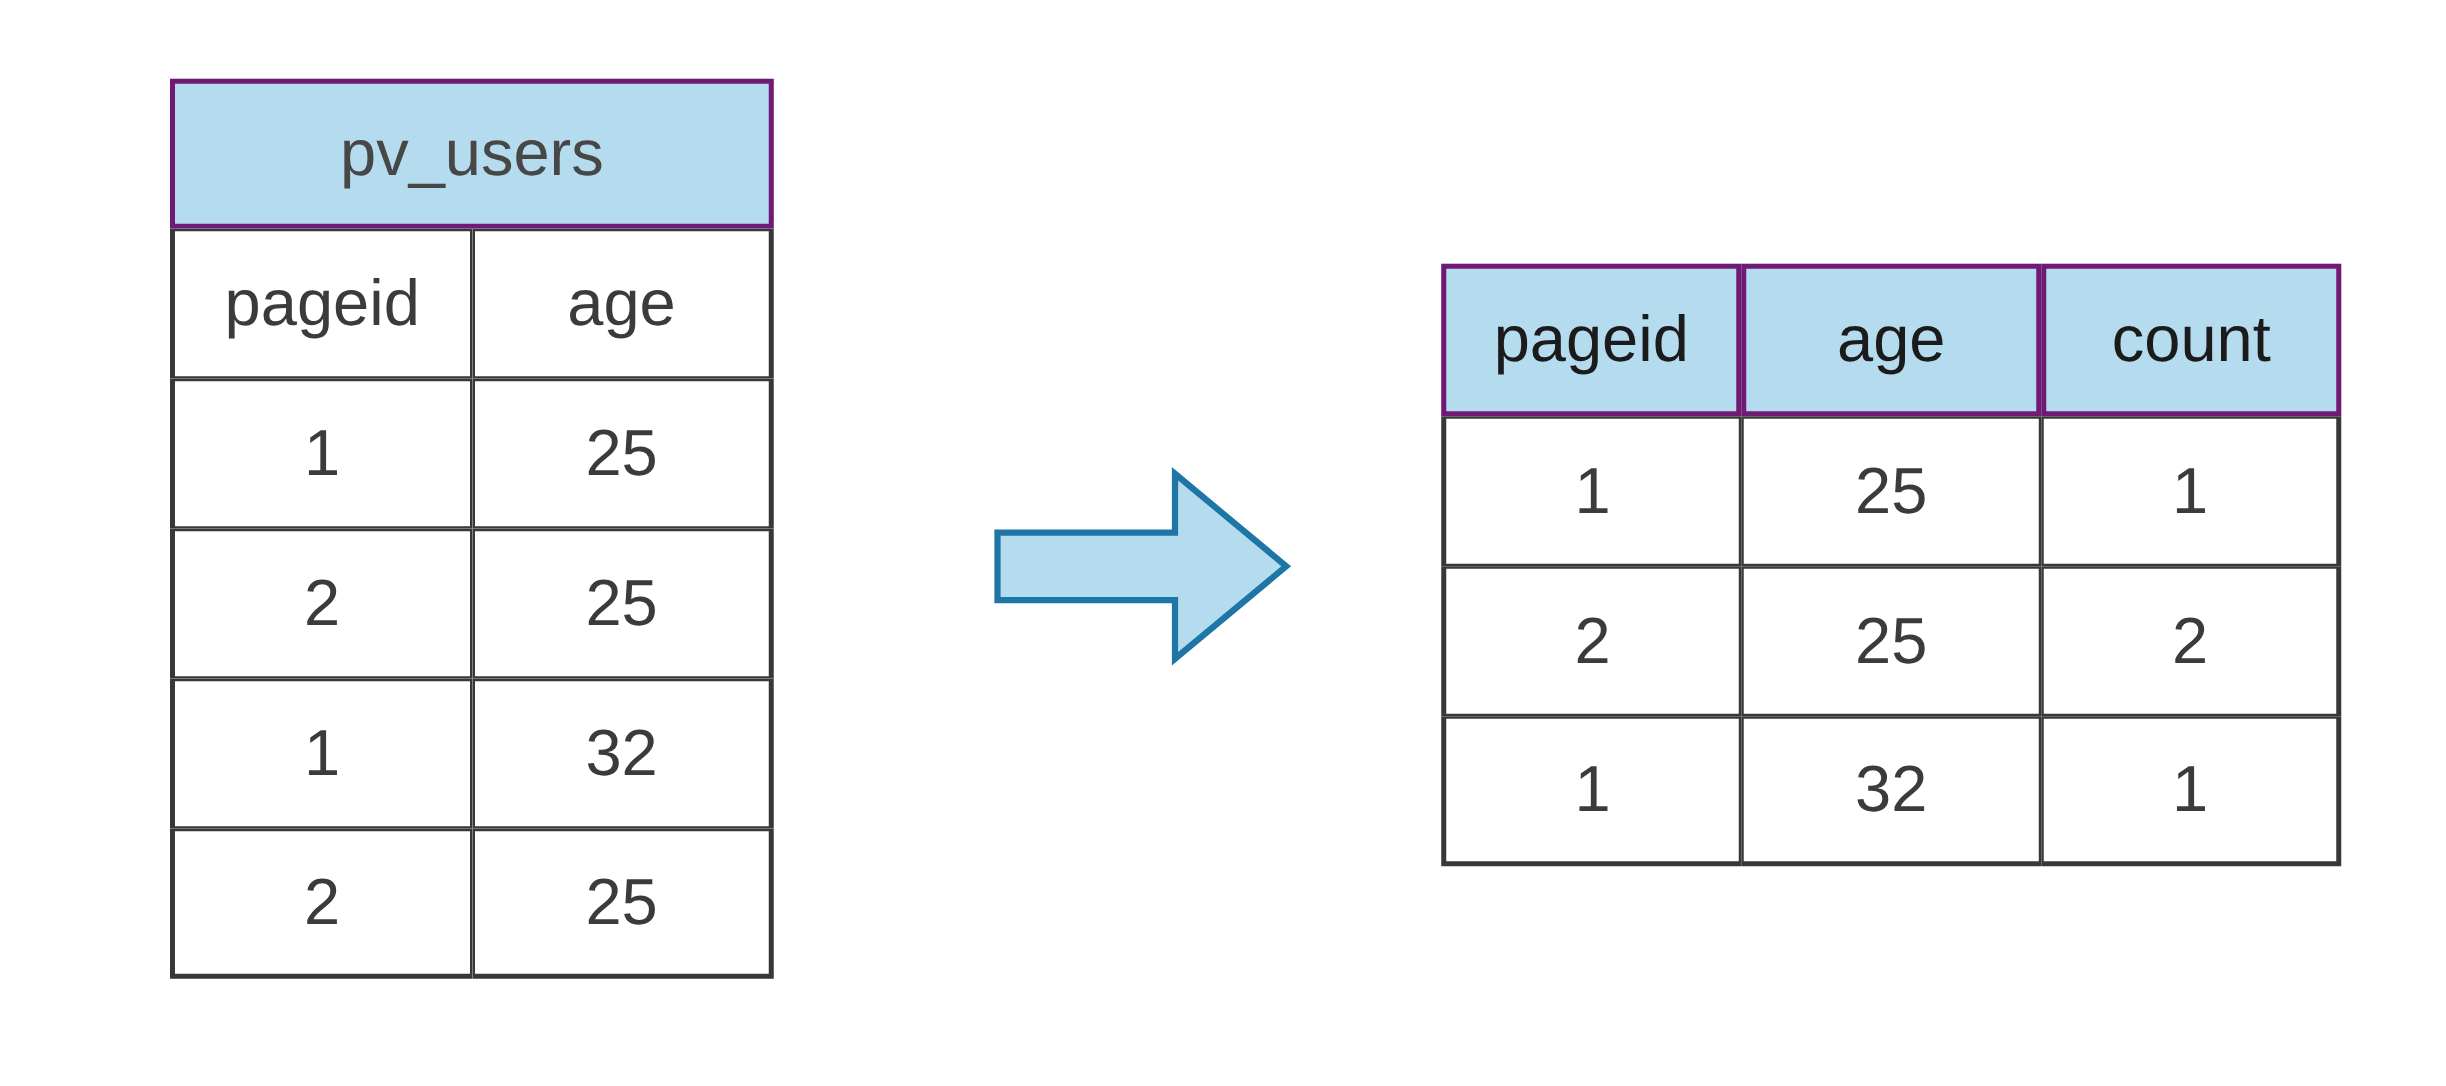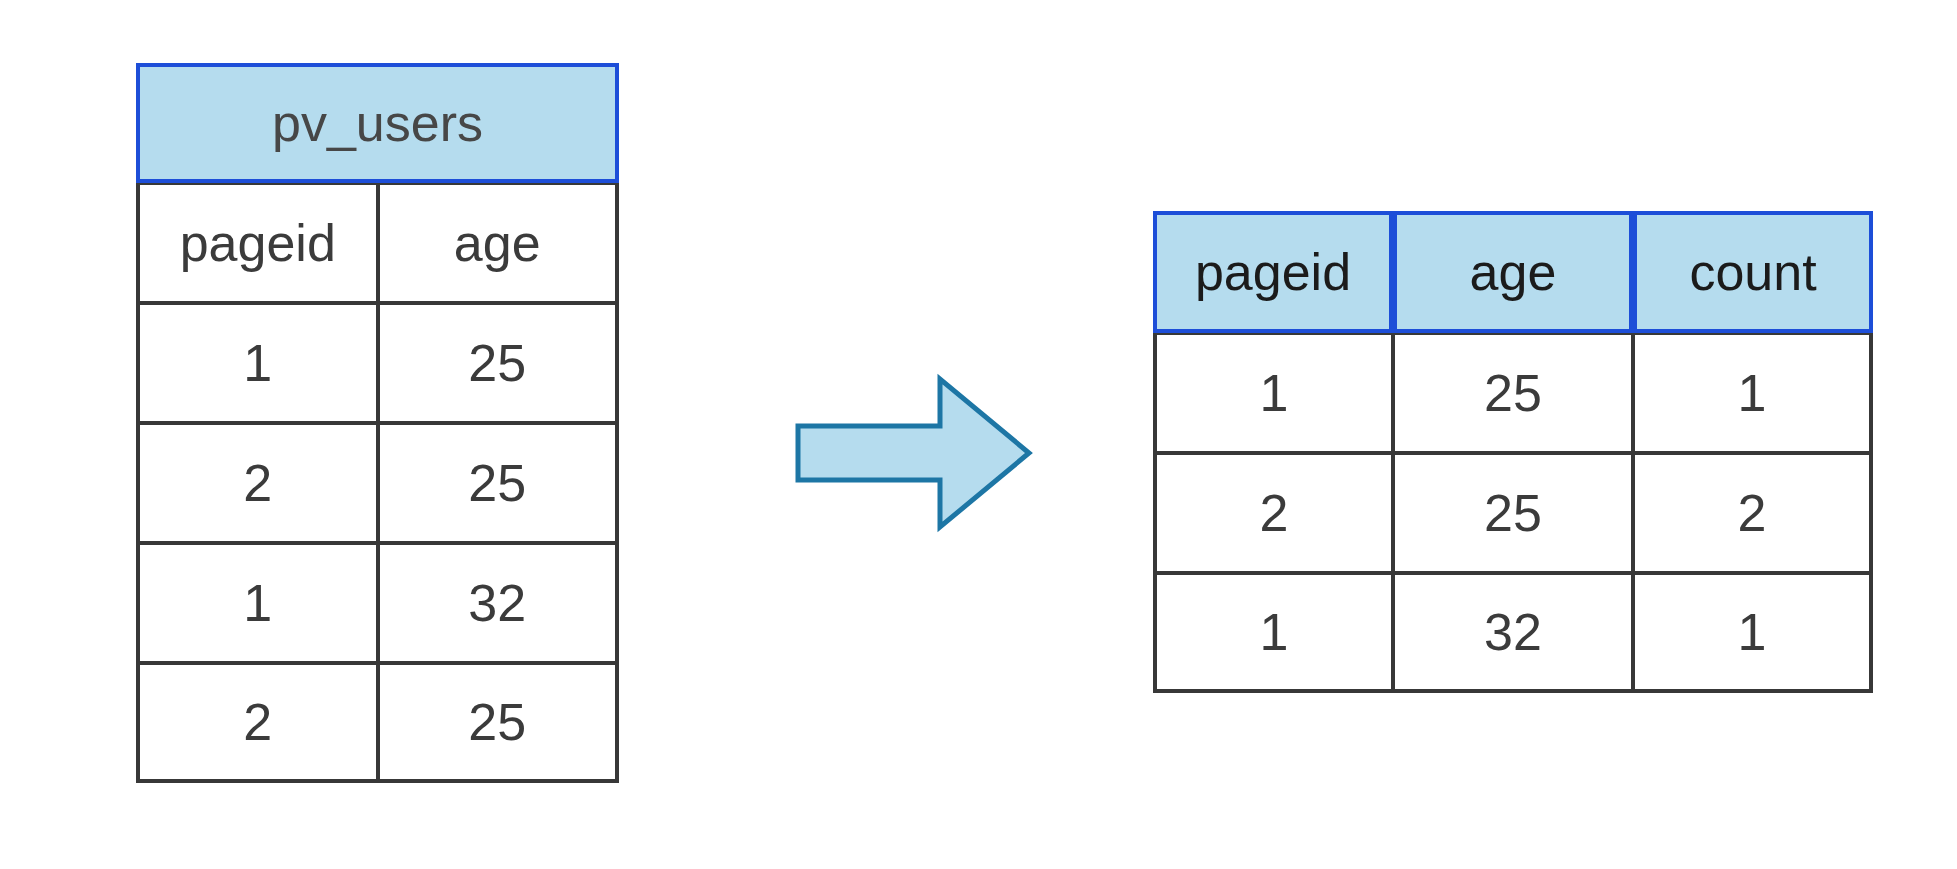--- a/index.html
+++ b/index.html
@@ -35,21 +35,21 @@
   
   .tbl .grid-cell { border: 2px solid #383838; }
   .tbl tr .grid-cell:first-child { border-left-width: 4px; }
   .tbl tr .grid-cell:last-child  { border-right-width: 4px; }
   .tbl tr:last-child .grid-cell  { border-bottom-width: 4px; }
   .tbl tr.first-grid-row .grid-cell { border-top-width: 2px; }
 
   
   .blue-cell {
     background: #b5dcee !important;
-    border: 4px solid #1d4ed8;
+    border: 4px solid #701a75;
   }
 
   
   #left-table  { left: 136px; top: 63px;  width: 483px; }
   #left-table col { width: 241px; }
   #left-table .title-row th { height: 119px; color: #474747; }
   #left-table tr { height: 120px; }
 
   
   #right-table { left: 1153px; top: 211px; width: 720px; }

